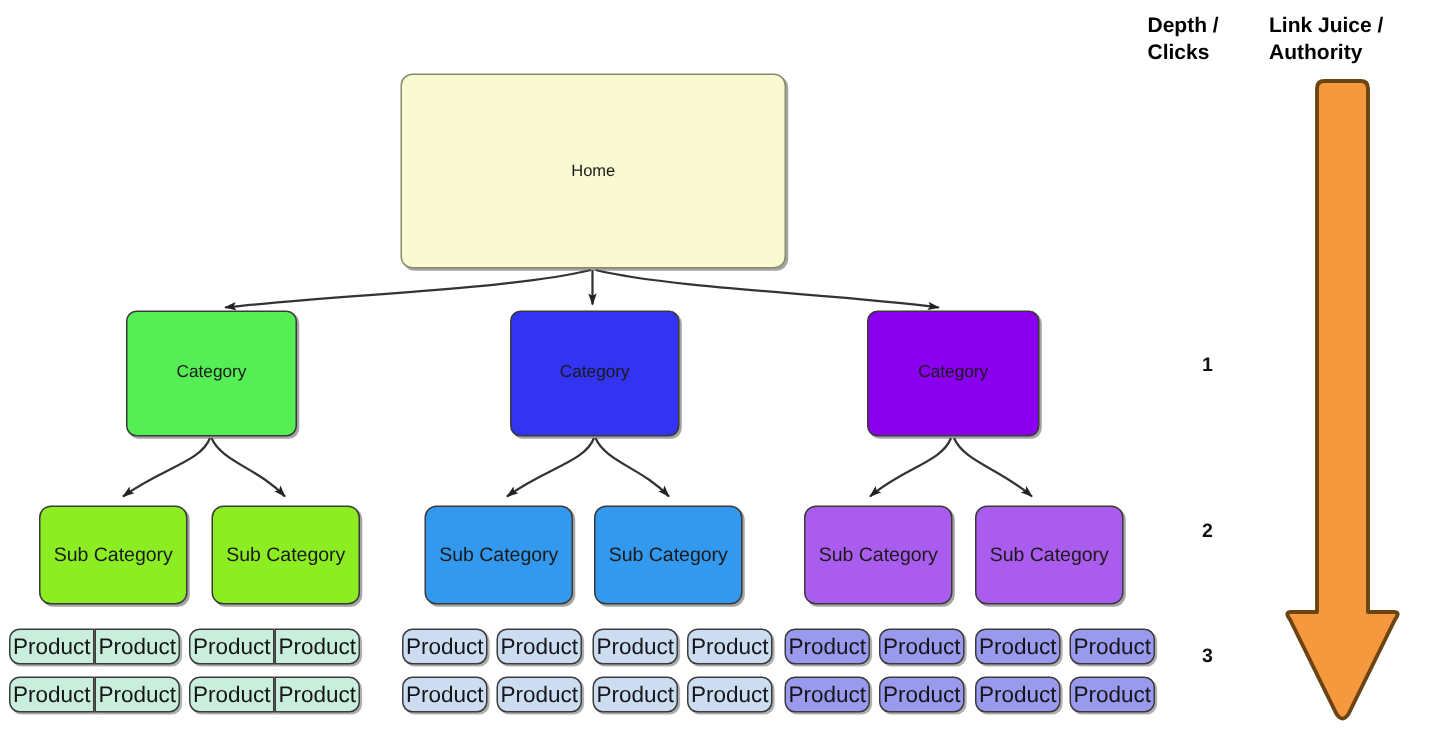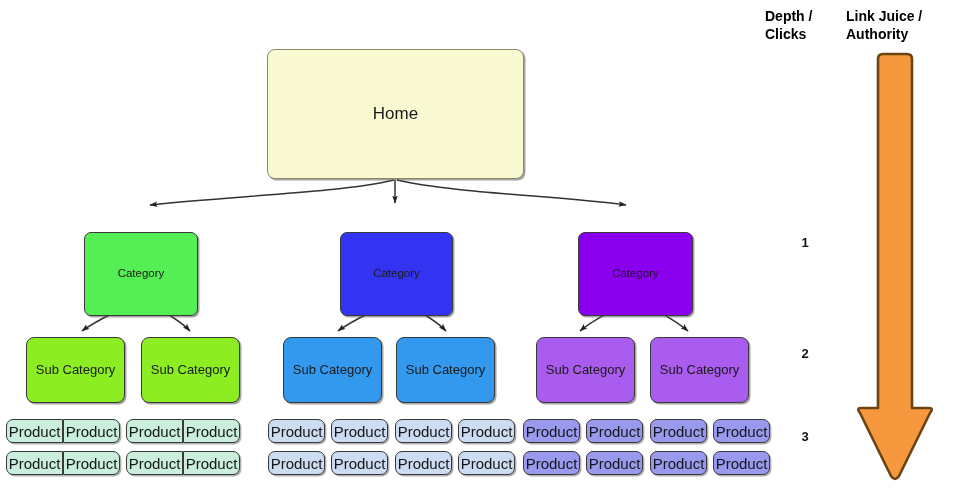--- a/index.html
+++ b/index.html
@@ -25,25 +25,25 @@
     align-items: center;
     justify-content: center;
     text-align: center;
     color: #1a1a1a;
     line-height: 1.18;
     border: 1.6px solid #3a3a3a;
     border-radius: 7px;
     box-shadow: 1.5px 1.5px 0 rgba(90,90,90,0.55);
   }
   .home-node {
-    font-size: 17px;
+    font-size: 11px;
     border: 1.6px solid #8a8a6a;
     border-radius: 8px;
   }
-  .category-node { font-size: 11.5px; margin-top: 25px; }
+  .category-node { font-size: 11.5px; }
   .subcategory-node { font-size: 13px; border-radius: 8px; }
 
   .product-node {
     position: absolute;
     box-sizing: border-box;
     display: flex;
     align-items: center;
     justify-content: center;
     font-size: 15px;
     color: #15151a;

